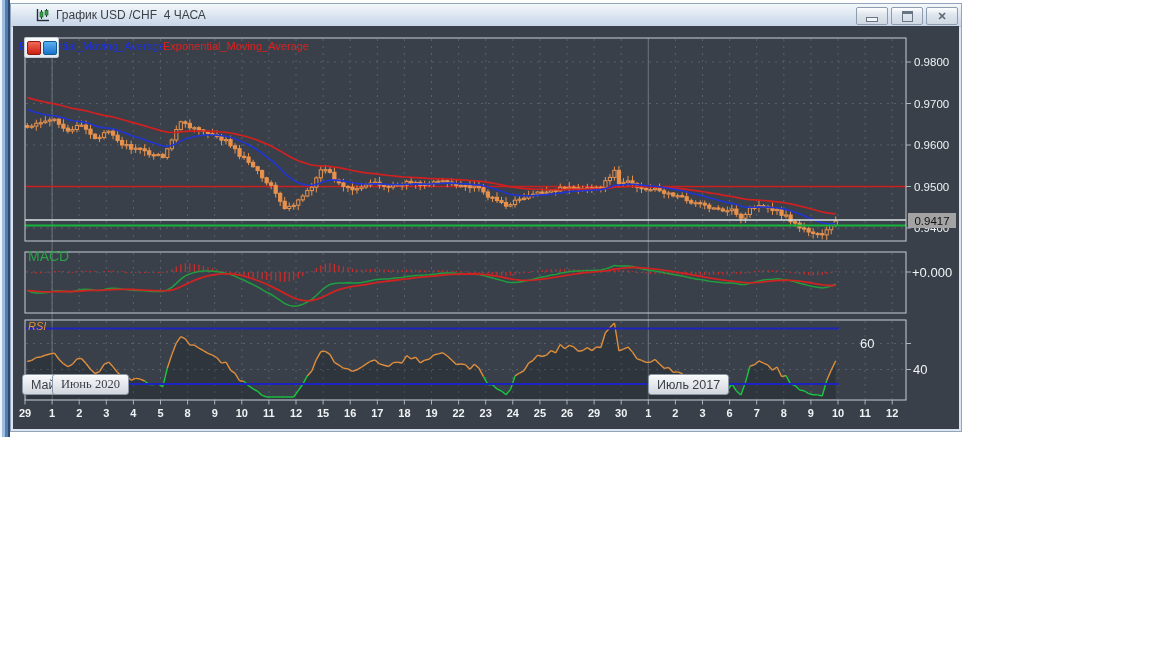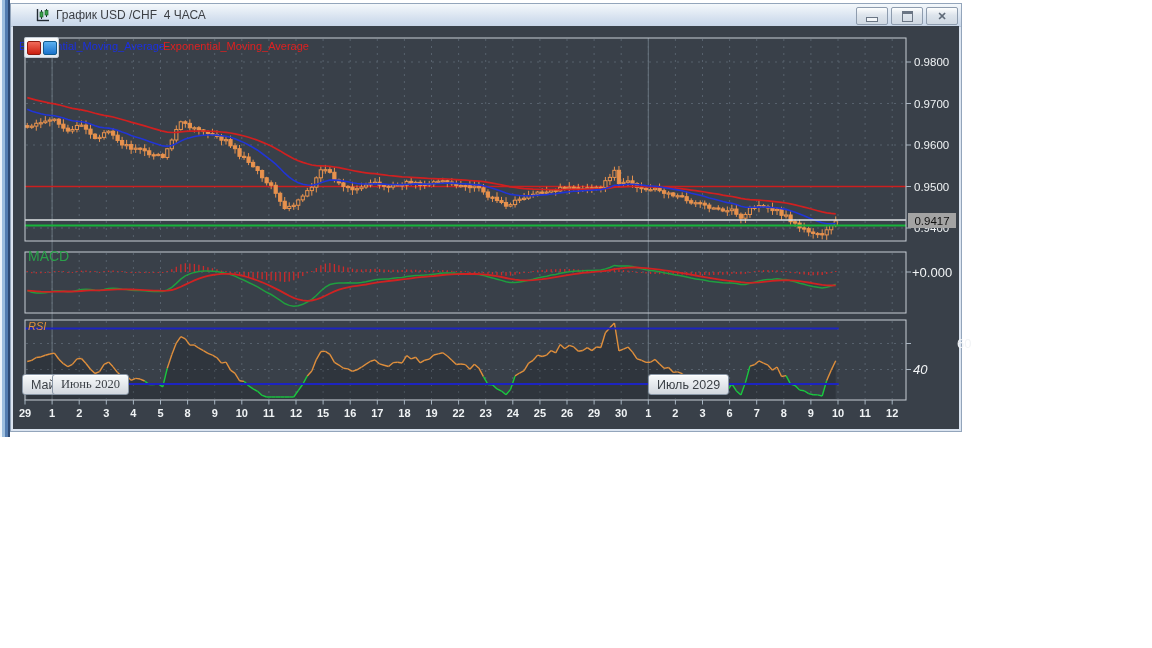--- a/index.html
+++ b/index.html
@@ -33,22 +33,22 @@
   .mini-toolbar{left:24px;top:37px;width:33px;height:19px;z-index:12;
                 background:linear-gradient(#fbfcfd,#e4e9ef);border:1px solid #c2cad4;border-radius:2px;
                 display:flex;align-items:center;justify-content:center;gap:2px;}
   .sq-btn{width:12px;height:12px;border-radius:2px;border:1px solid;}
   #sq-red{background:linear-gradient(#f06a5a,#cc1f10);border-color:#8d1a10;}
   #sq-blue{background:linear-gradient(#5ab0f0,#1a72cc);border-color:#105a8d;}
   #macd-label{left:28px;top:248px;color:#2aa04a;font-size:14px;}
   #rsi-label{left:28px;top:320px;color:#e08f3c;font-size:11px;font-style:italic;}
   .axis-sub{color:#f2f4f6;font-size:13px;}
   #macd-tick{left:912px;top:265px;}
-  #rsi-tick-60{left:957px;top:336px;text-align:center;}
-  #rsi-tick-40{left:913px;top:362px;font-style:italic;}
+  #rsi-tick-60{left:860px;top:336px;text-align:center;}
+  #rsi-tick-40{left:913px;top:362px;}
   .price-tag{left:908px;top:213px;width:48px;height:15px;background:#a3a3a3;color:#101010;
              font-size:11.5px;display:flex;align-items:center;justify-content:center;z-index:11;}
   .period-label{top:374px;height:17px;padding:1px 8px;font-size:12.5px;color:#3a3f45;
                 background:linear-gradient(#f8fafb,#d2d7de);border:1px solid #8a97a6;border-radius:3px;
                 display:flex;align-items:center;white-space:nowrap;box-shadow:inset 0 1px 0 #ffffff;}
 </style>
 </head>
 <body>
 
 <div class="edge-strip" id="strip-a"></div>
@@ -1013,13 +1013,13 @@
 <span class="overlay legend-text" id="rsi-label">RSI</span>
 
 <span class="overlay axis-sub" id="macd-tick">+0.000</span>
 <span class="overlay axis-sub" id="rsi-tick-60">60</span>
 <span class="overlay axis-sub" id="rsi-tick-40">40</span>
 
 <div class="overlay price-tag">0.9417</div>
 
 <div class="overlay period-label" id="period-0" style="left: 22px;">Май</div>
 <div class="overlay period-label" id="period-1" style="left: 52px; font-family: Liberation Serif, serif;">Июнь 2020</div>
-<div class="overlay period-label" id="period-2" style="left: 648px;">Июль 2029</div>
+<div class="overlay period-label" id="period-2" style="left: 648px;">Июль 2017</div>
 
 </body></html>

